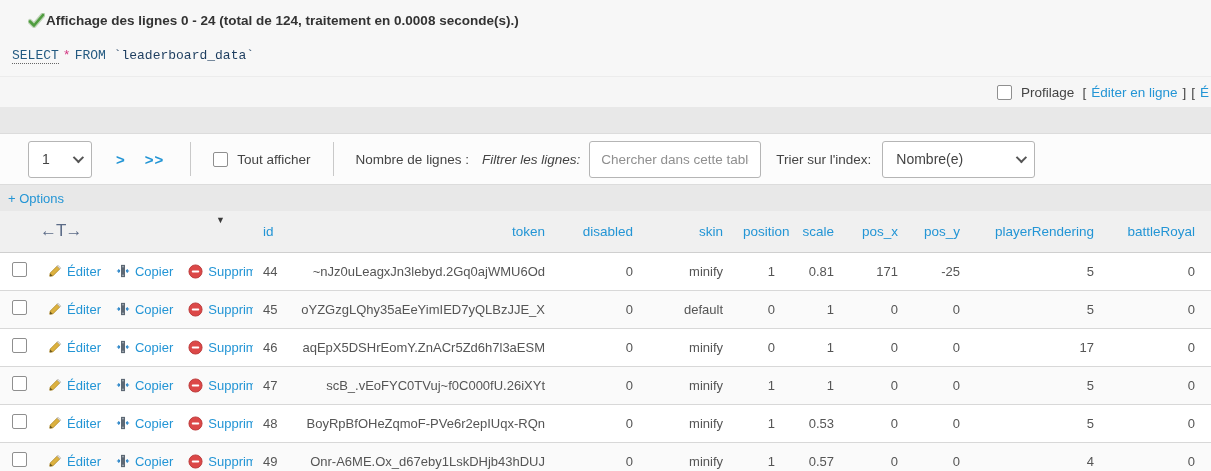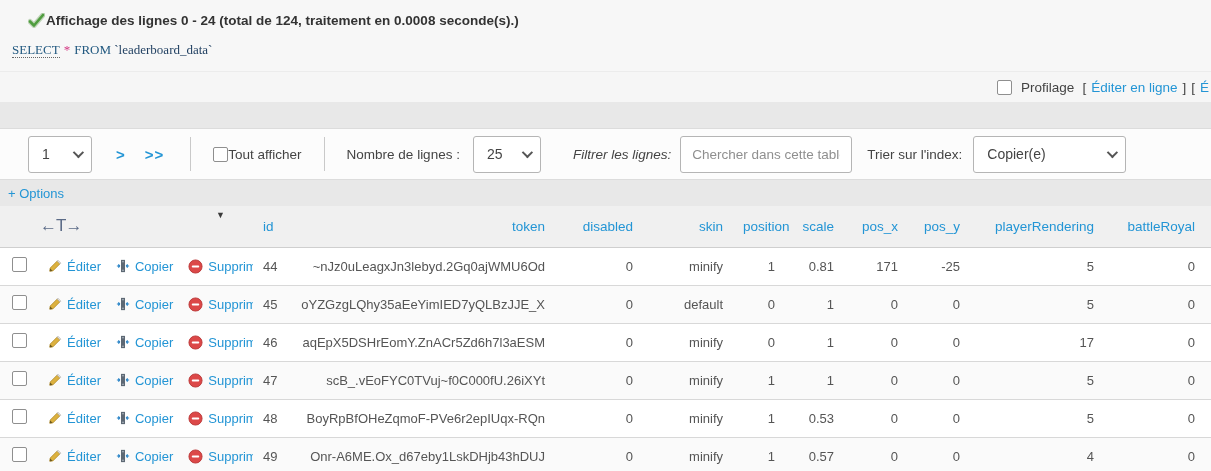--- a/index.html
+++ b/index.html
@@ -9,21 +9,21 @@
     font-size:13px; color:#444; background:#e8e8e8;
   }
   a { color:#2395d5; text-decoration:none; cursor:pointer; }
 
   
   .top-panel { background:#f7f7f7; }
   .success-row { display:flex; align-items:center; gap:1px; padding:13px 0 6px 28px; }
   .success-text { font-weight:bold; color:#333; font-size:13.5px; }
   .sql-row {
     padding:8px 0 13px 12px;
-    font-family:Liberation Serif, serif; font-size:13px; color:#235a81;
+    font-family:Liberation Mono, monospace; font-size:13px; color:#235a81;margin-top:6px;
   }
   .sql-kw { color:#235a81; }
   .sql-select { border-bottom:1px dotted #666; cursor:pointer; }
   .sql-op { color:#d33682; padding:0 4px; }
   .sql-id { color:#1d3d5f; }
 
   
   .profiling-row {
     background:#f6f6f6; border-top:1px solid #ececec; height:31px;
     display:flex; align-items:center; justify-content:flex-end; gap:5px;
@@ -55,21 +55,21 @@
   }
   .chev {
     width:8px; height:8px; border-right:2px solid #555; border-bottom:2px solid #555;
     transform:rotate(45deg) translateY(-2px); margin-left:auto; flex:0 0 auto;
   }
   .sel-page { width:64px; margin-right:24px; }
   .pg-link { font-weight:bold; font-size:15px; }
   .pg-next { margin-right:20px; }
   .pg-last { margin-right:26px; letter-spacing:1px; }
   .vdiv { width:1px; height:34px; background:#c9c9c9; margin-right:22px; }
-  .showall { display:inline-flex; align-items:center; margin-right:22px; cursor:pointer; }
+  .showall { display:inline-flex; align-items:center; gap:9px; margin-right:22px; cursor:pointer; }
   .lbl { color:#444; }
   .lbl-rows { margin-right:13px; }
   .sel-rows { width:68px; margin-right:32px; }
   .lbl-filter { margin-right:9px;font-style:italic; }
   .filter-input {
     width:172px; height:37px; border:1px solid #b5b5b5; border-radius:3px;
     background:#fff; padding:0 11px; font-family:"Liberation Sans",sans-serif;
     font-size:13.5px; color:#444; margin-right:15px;
   }
   .filter-input::placeholder { color:#8f8f8f; }
@@ -143,29 +143,25 @@
     </span>
     <a class="pg-link pg-next">&gt;</a>
     <a class="pg-link pg-last">&gt;&gt;</a>
     <span class="vdiv"></span>
     <label class="showall">
       <input type="checkbox" class="cb" style="">
       <span class="lbl">Tout afficher</span>
     </label>
     <span class="vdiv"></span>
     <span class="lbl lbl-rows">Nombre de lignes :</span>
-    <span class="selectbox sel-rows">
-      <span>25</span>
-      <span class="chev"></span>
-    </span>
     <span class="lbl lbl-filter">Filtrer les lignes:</span>
     <input class="filter-input" placeholder="Chercher dans cette table" style="">
     <span class="lbl lbl-sort">Trier sur l'index:</span>
     <span class="selectbox sel-index">
-      <span>Copier(e)</span>
+      <span>Nombre(e)</span>
       <span class="chev"></span>
     </span>
   </section>
 
   <div class="options-row">
     <a>+ Options</a>
   </div>
 
   <table>
     <colgroup>

